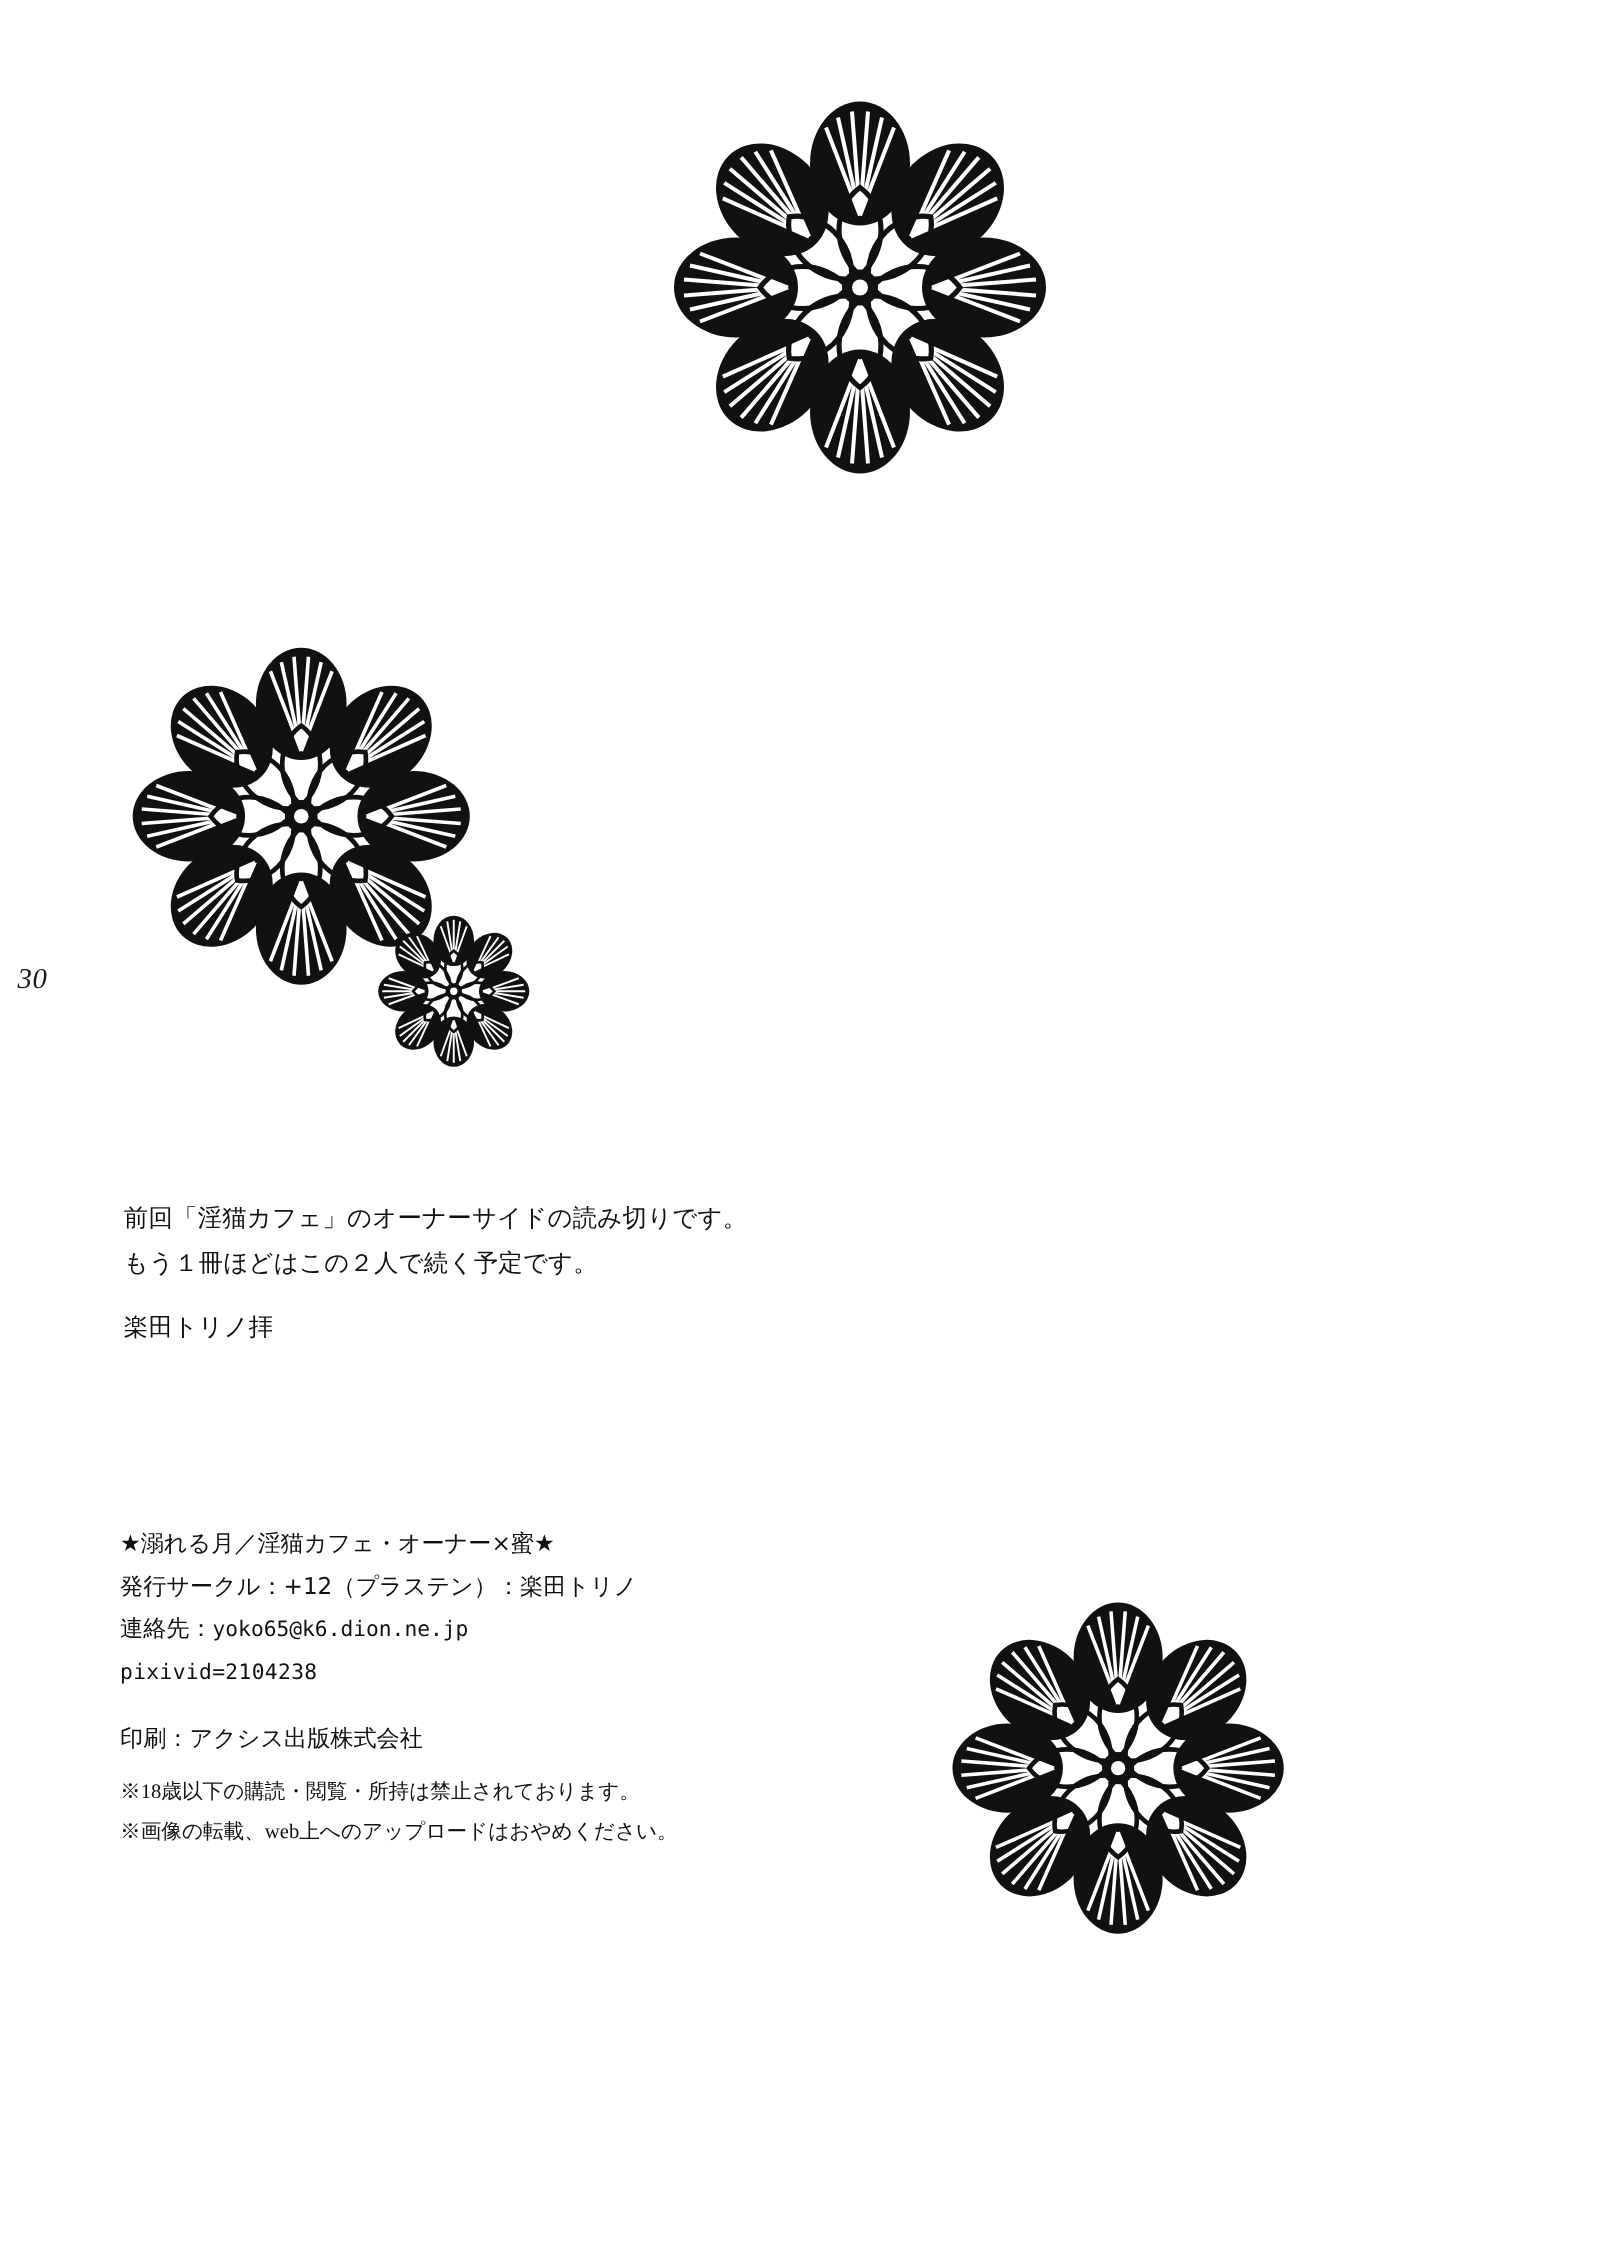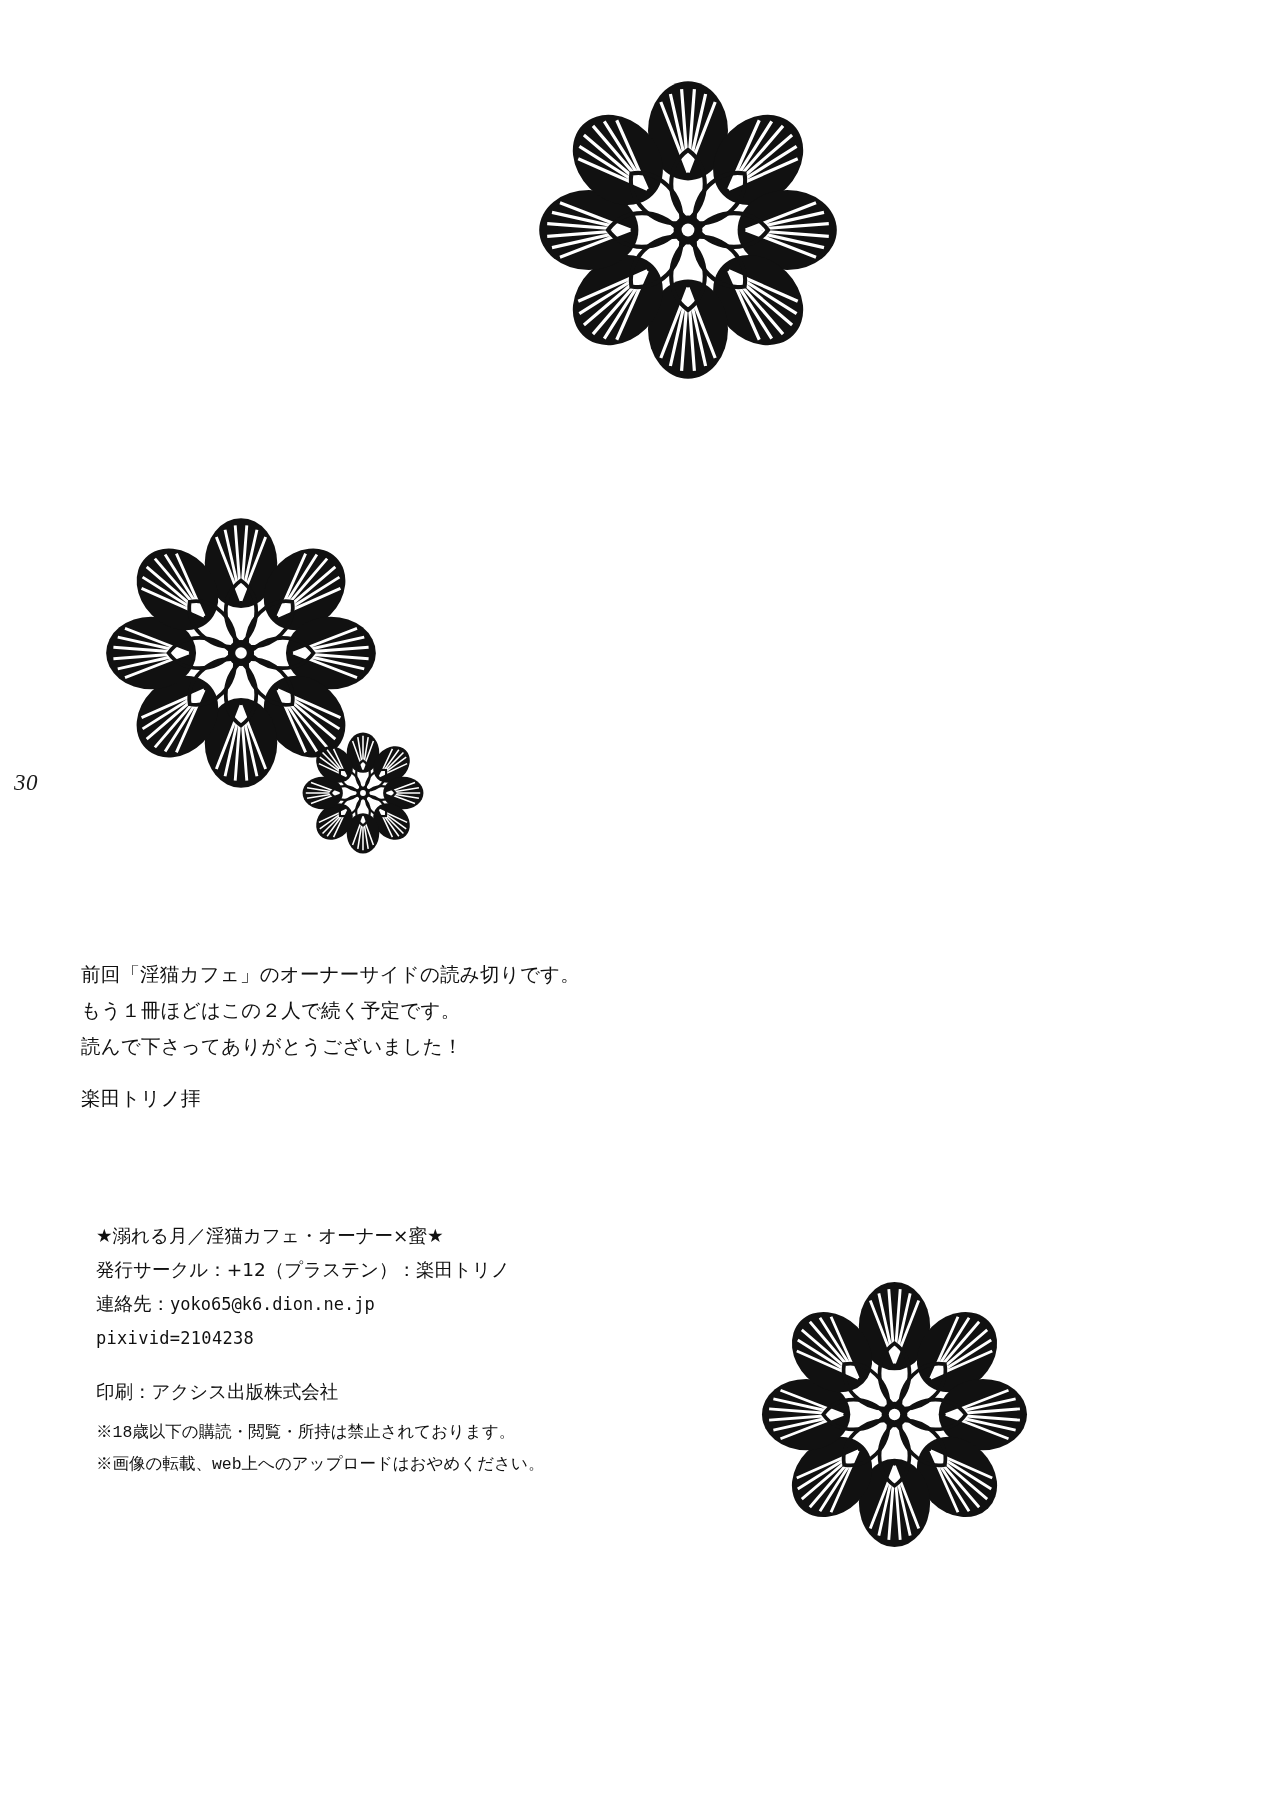--- a/index.html
+++ b/index.html
@@ -25,21 +25,21 @@
     font-family: "Liberation Serif", serif;
     font-style: italic;
     font-size: 23px;
     color: #1a1a1a;
     letter-spacing: 0.5px;
   }
 
   
   .afterword {
     position: absolute;
-    left: 81px;
+    left: 99px;
     top: 960px;
     width: 700px;
   }
   .afterword p {
     margin: 0 0 6px 0;
     font-family: "DejaVu Sans", sans-serif;
     font-size: 19.5px;
     line-height: 30px;
     color: #101010;
     letter-spacing: 0.2px;
@@ -83,21 +83,21 @@
 
   
   .notices {
     position: absolute;
     left: 96px;
     top: 1420px;
     width: 760px;
   }
   .notices p {
     margin: 0 0 6px 0;
-    font-family: Liberation Mono, monospace;
+    font-family: Liberation Serif, serif;
     font-size: 16.5px;
     line-height: 26px;
     color: #101010;
   }
 
   
   .ornament {
     position: absolute;
   }
   .ornament svg { display: block; }
@@ -603,21 +603,20 @@
         </g>
       </g>
     </svg>
   </div>
 
   <div class="page-number">30</div>
 
   <div class="afterword">
     <p>前回「淫猫カフェ」のオーナーサイドの読み切りです。</p>
     <p>もう１冊ほどはこの２人で続く予定です。</p>
-    <p>読んで下さってありがとうございました！</p>
     <p class="signature">楽田トリノ拝</p>
   </div>
 
   <div class="colophon">
     <p class="line">★溺れる月／淫猫カフェ・オーナー×蜜★</p>
     <p class="line">発行サークル：+12（プラステン）：楽田トリノ</p>
     <p class="line mixed"><span>連絡先：</span><span class="mono-inline">yoko65@k6.dion.ne.jp</span></p>
     <p class="line mono">pixivid=2104238</p>
     <p class="line print-line">印刷：アクシス出版株式会社</p>
   </div>

